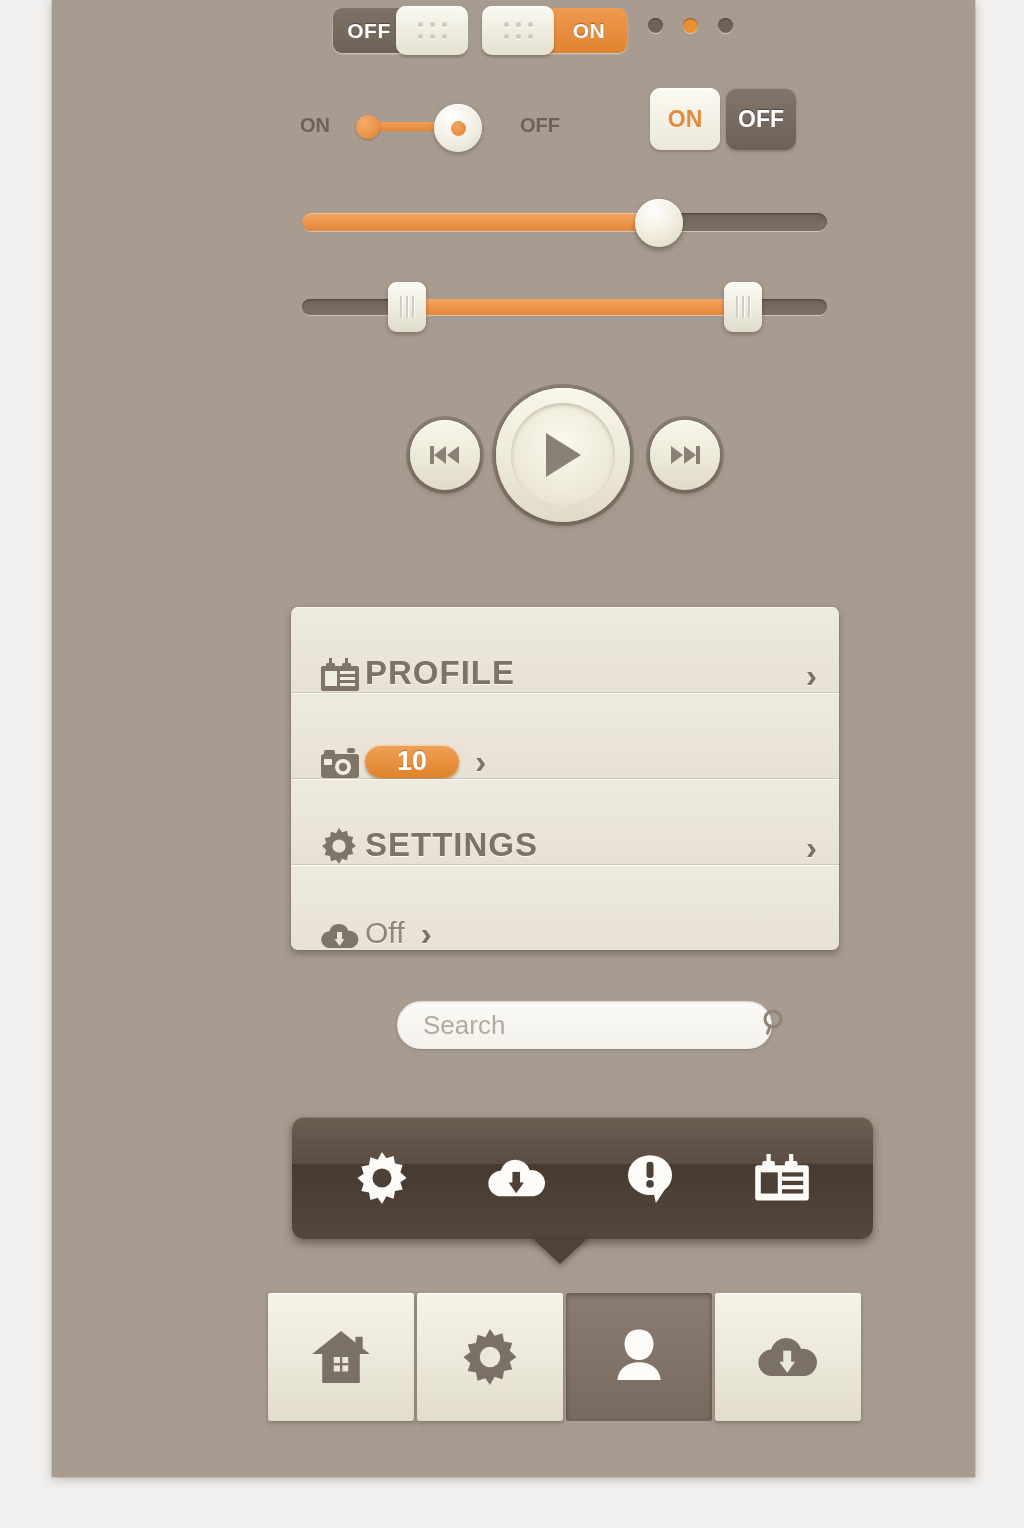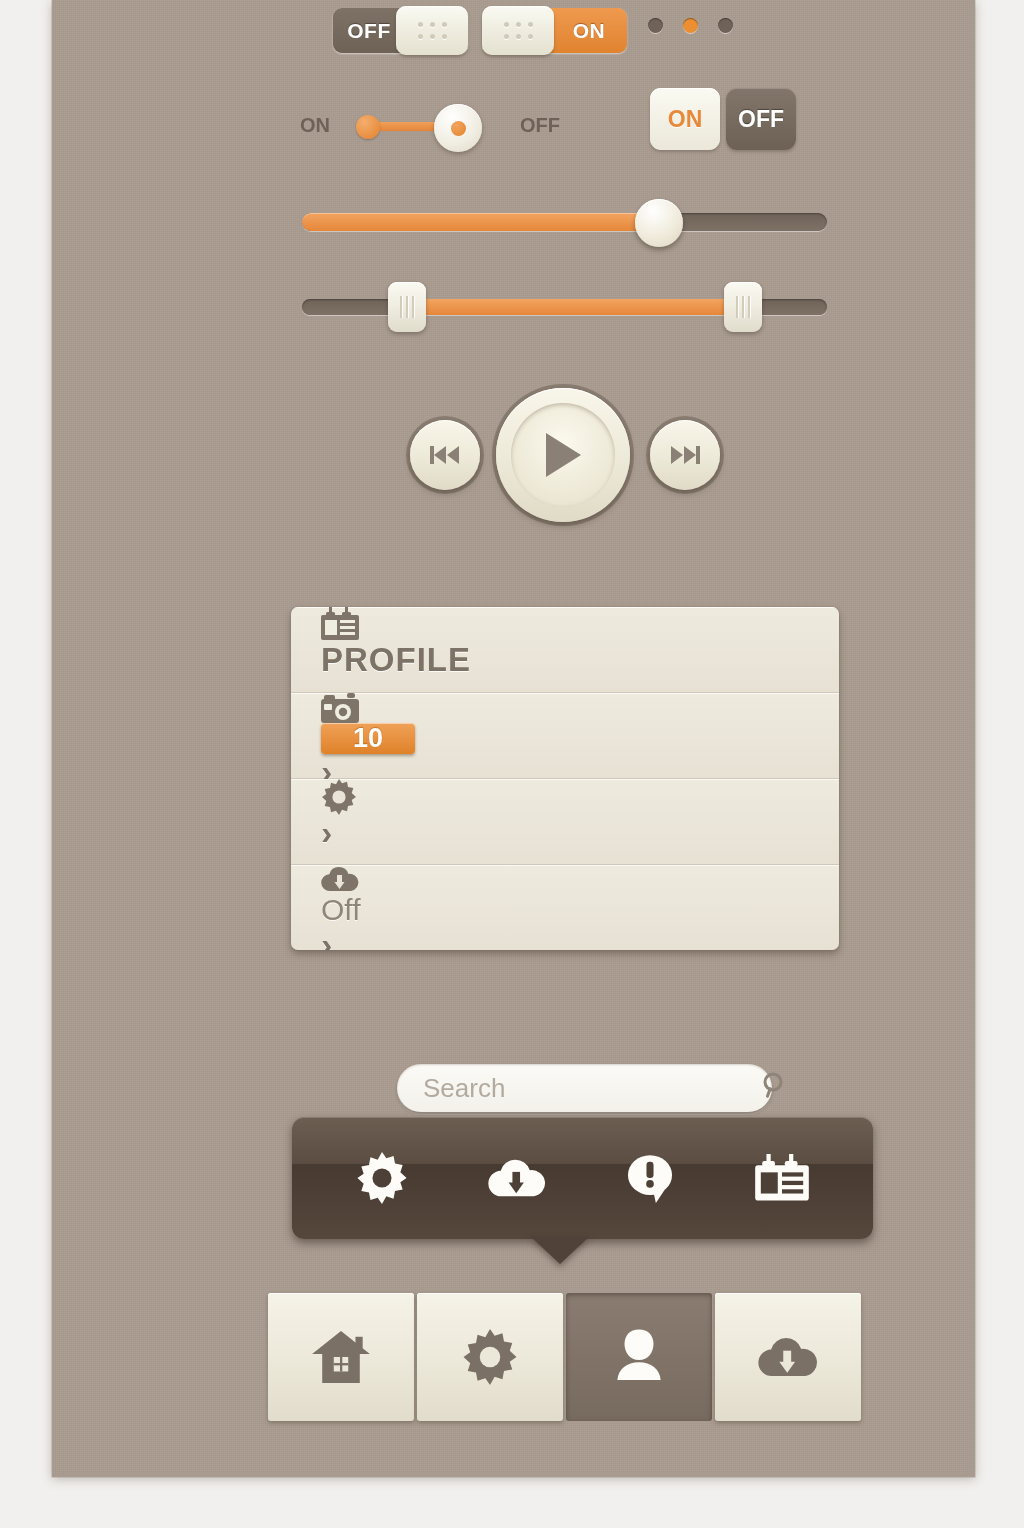--- a/index.html
+++ b/index.html
@@ -139,38 +139,38 @@
   #btn-play{left:86px;top:0;width:134px;height:134px;}
   #btn-play .inner{width:104px;height:104px;border-radius:50%;
      background:radial-gradient(circle at 50% 38%,#fbf9ee,#ece7d4 70%,#dcd6c2 100%);
      box-shadow:inset 0 2px 4px rgba(140,125,105,.45);
      display:flex;align-items:center;justify-content:center;}
   .glyph{fill:#8a8075;}
 
   
   #menu{position:absolute;left:239px;top:607px;width:548px;border-radius:7px;overflow:hidden;
      box-shadow:0 4px 7px rgba(60,48,38,.4), 0 0 0 1px rgba(150,135,120,.35);}
-  .mrow{position:relative;height:85px;display:flex;align-items:flex-start;padding:0 22px 0 30px;
+  .mrow{position:relative;height:85px;display:flex;align-items:flex-end;padding:0 22px 0 30px;
      background:linear-gradient(180deg,#eeeade 0%,#e6e1d3 100%);
      border-bottom:1px solid rgba(150,138,120,.35);
-     box-shadow:inset 0 1px 0 rgba(255,255,255,.75);flex-direction:column;}
+     box-shadow:inset 0 1px 0 rgba(255,255,255,.75);}
   .mrow:last-child{border-bottom:none;}
   .mrow .micon{width:44px;display:flex;align-items:center;justify-content:flex-start;}
   .mrow .mlabel{flex:1;font-size:33px;font-weight:bold;color:#7c7266;letter-spacing:1px;
      text-shadow:0 1px 0 rgba(255,255,255,.85);}
-  .badge{min-width:70px;height:51px;border-radius:4px;padding:0 12px;
+  .badge{min-width:70px;height:33px;border-radius:16px;padding:0 12px;
      background:linear-gradient(180deg,#f0a158,#df8229);color:#fff;font-size:27px;font-weight:bold;
      display:flex;align-items:center;justify-content:center;margin-right:16px;
      text-shadow:0 -1px 1px rgba(150,80,10,.5);
      box-shadow:0 2px 3px rgba(80,55,25,.4), inset 0 1px 0 rgba(255,255,255,.5);}
   .mval{font-size:30px;color:#8f8578;margin-right:16px;text-shadow:0 1px 0 rgba(255,255,255,.8);}
   .chev{font-size:34px;color:#7c7266;font-weight:bold;line-height:1;text-shadow:0 1px 0 rgba(255,255,255,.8);}
 
   
-  #search{position:absolute;left:345px;top:1064px;width:333px;height:48px;border-radius:25px;
+  #search{position:absolute;left:345px;top:1001px;width:333px;height:48px;border-radius:25px;
      background:linear-gradient(180deg,#fbfaf6,#f3f1ea);
      box-shadow:0 2px 3px rgba(60,48,38,.35), inset 0 1px 2px rgba(150,135,120,.35),
                 0 3px 0 rgba(255,255,255,.18);
      display:flex;align-items:center;padding:0 18px 0 24px;}
   #search input{flex:1;border:none;outline:none;background:transparent;
      font-family:"Liberation Sans",sans-serif;font-size:26px;color:#8e8478;}
   #search input::placeholder{color:#b3aa9f;}
 
   
   #tip{position:absolute;left:240px;top:1117px;width:533px;height:122px;border-radius:12px;
@@ -342,20 +342,21 @@
         <span class="chev">›</span>
       </div>
 
       <div class="mrow">
         <span class="micon">
           <svg width="36" height="36" viewBox="0 0 36 36">
             <path fill="#7e7468" d="M18 0l3 4.3 5-1.6 1 5.3 5.3 1-1.6 5L35 18l-4.3 3 1.6 5-5.3 1-1 5.3-5-1.6L18 36l-3-4.3-5 1.6-1-5.3-5.3-1 1.6-5L1 18l4.3-3-1.6-5 5.3-1 1-5.3 5 1.6z"></path>
             <circle cx="18" cy="18" r="6.6" fill="#e9e4d7"></circle>
           </svg>
         </span>
+        <span class="mlabel">SETTINGS</span>
         <span class="chev">›</span>
       </div>
 
       <div class="mrow">
         <span class="micon">
           <svg width="38" height="28" viewBox="0 0 38 28">
             <path fill="#7e7468" d="M9 26a8.4 8.4 0 0 1-.7-16.8A10 10 0 0 1 27.4 8.9 7.8 7.8 0 0 1 30 26z"></path>
             <g fill="#e9e4d7">
               <rect x="16" y="10" width="5" height="9"></rect>
               <polygon points="13.5,17 23.5,17 18.5,24"></polygon>

